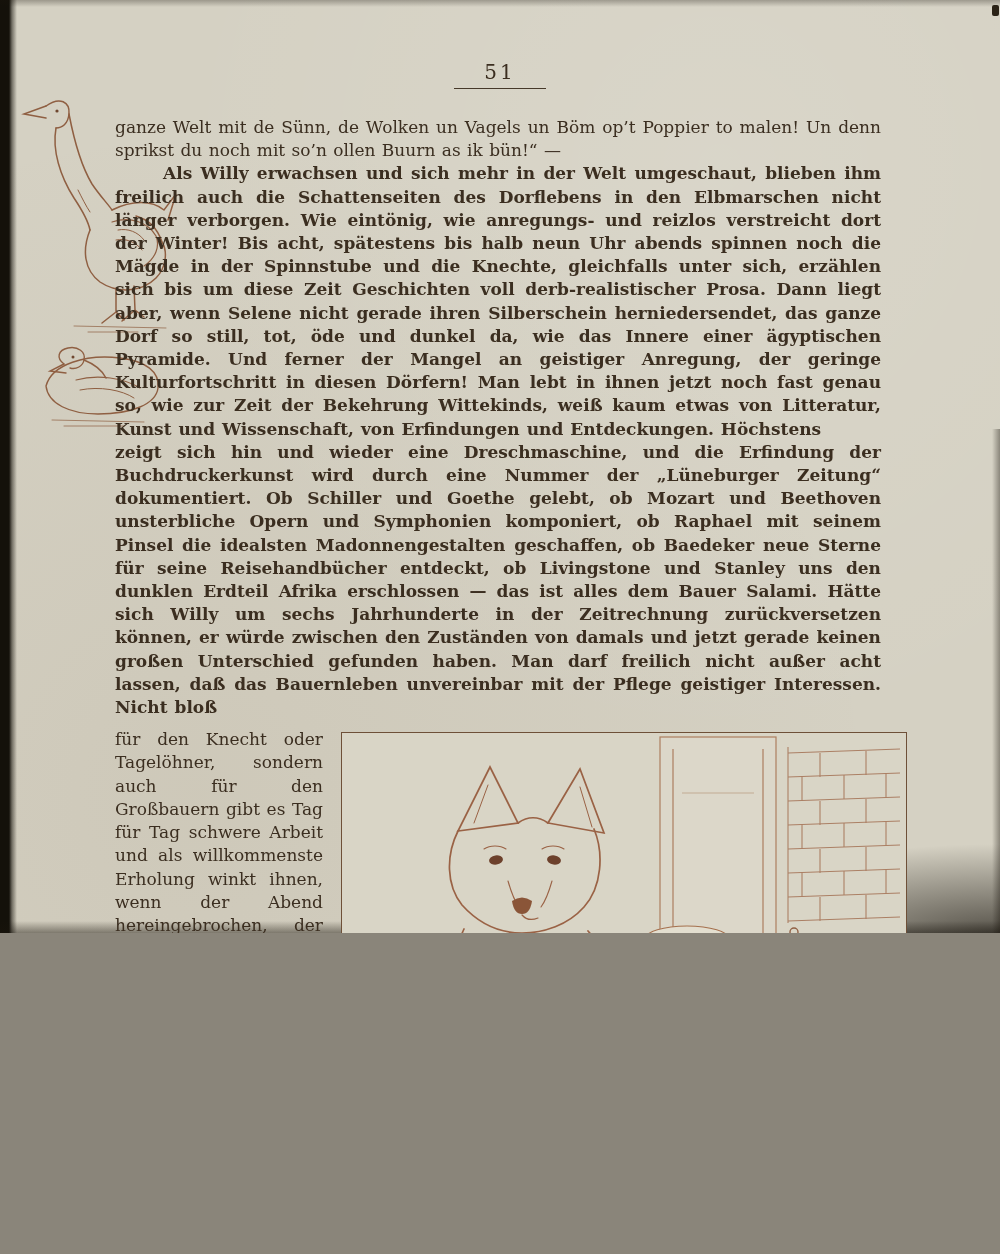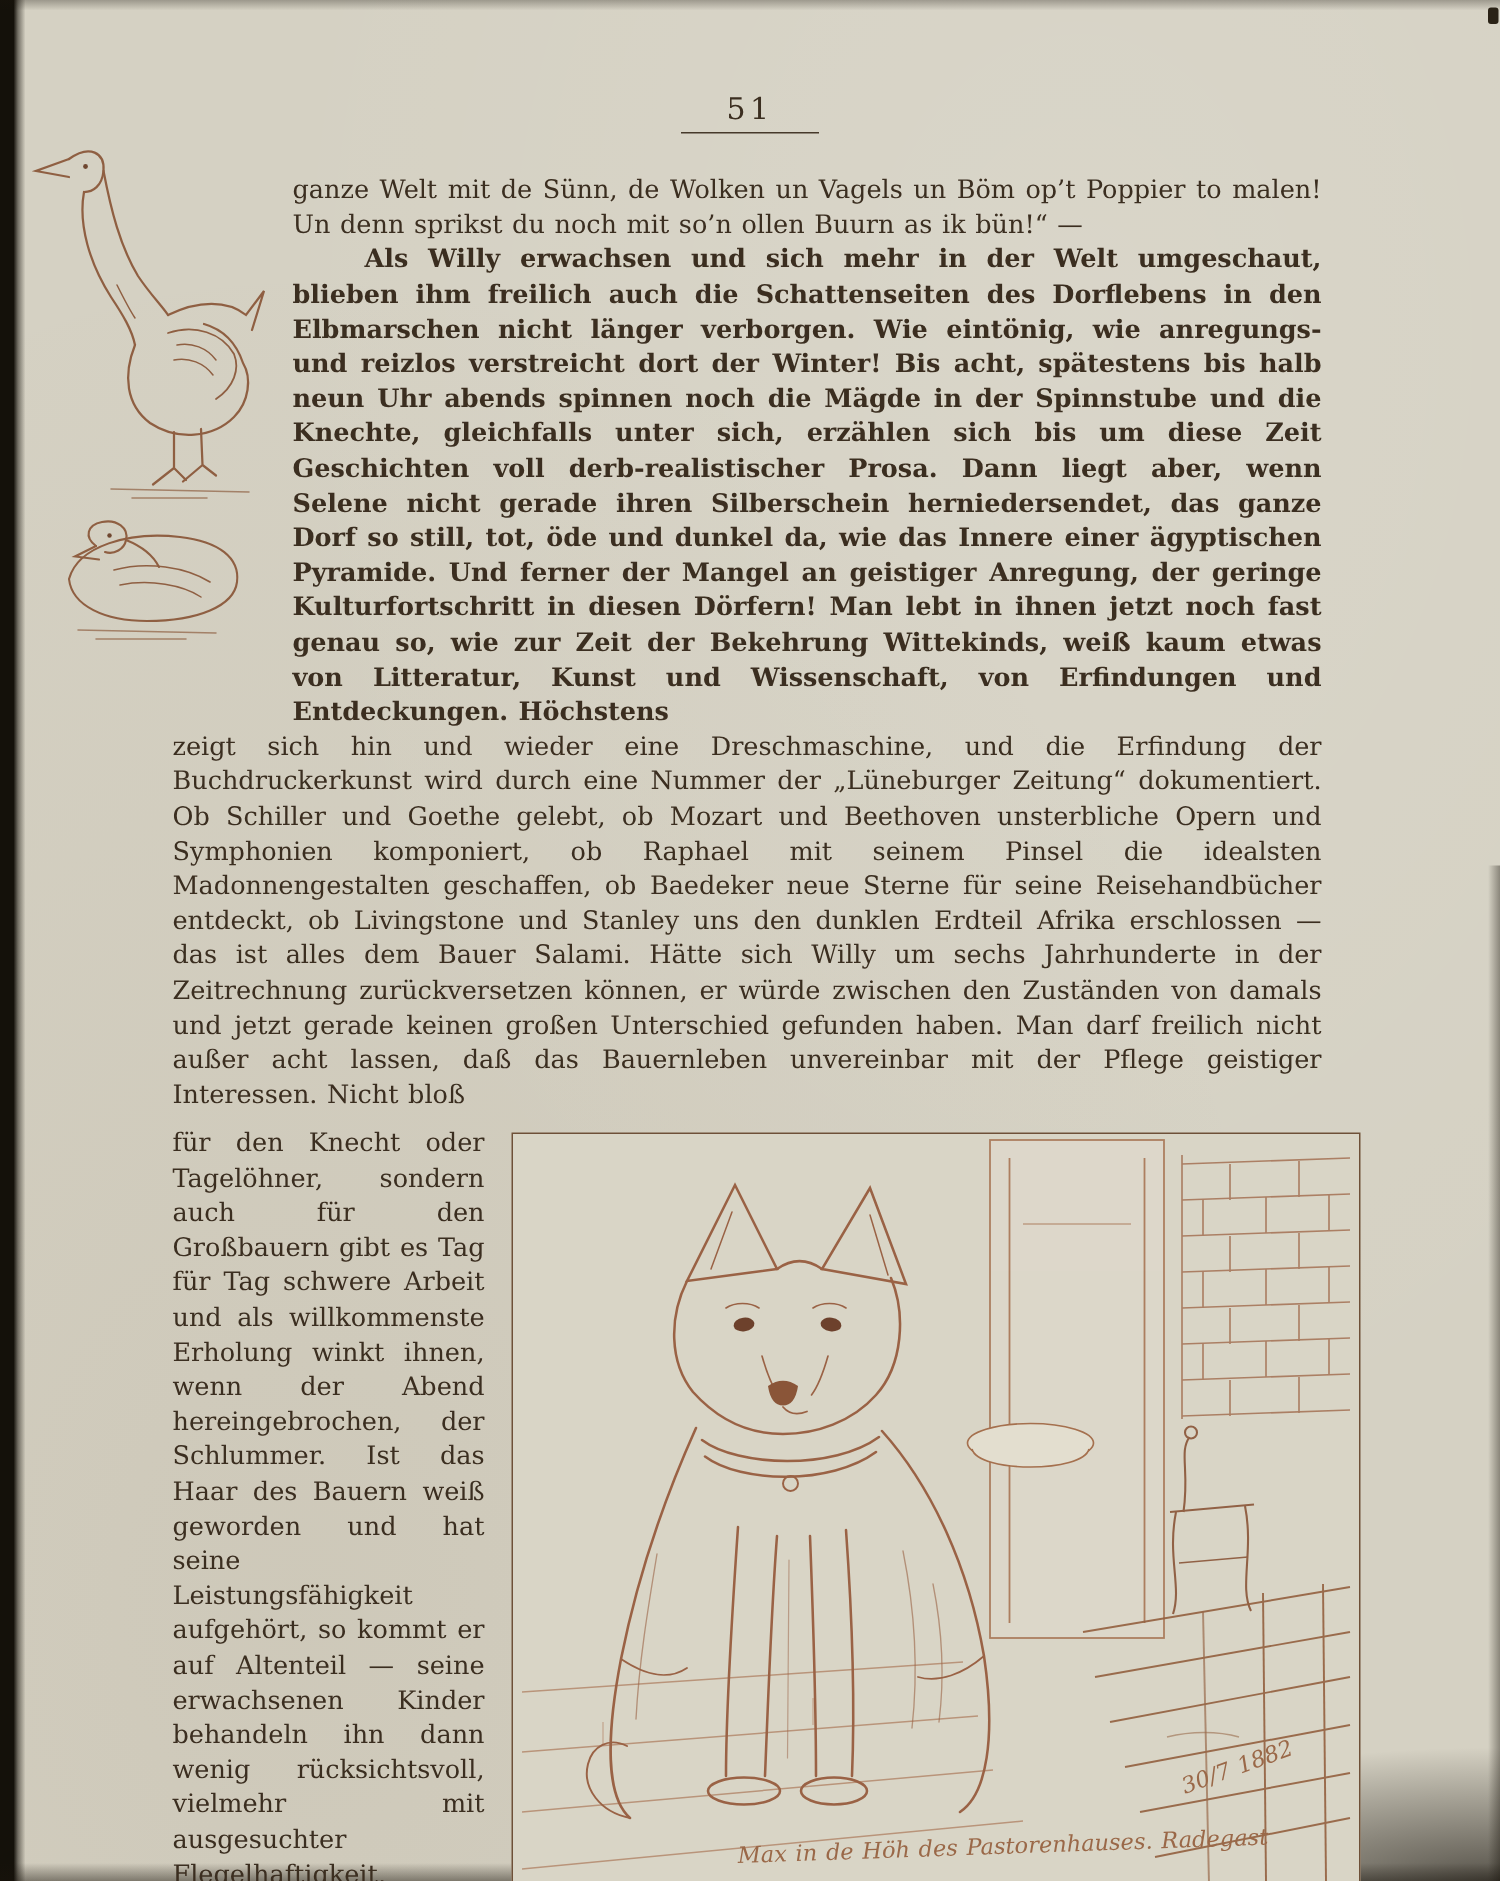--- a/index.html
+++ b/index.html
@@ -1,18 +1,18 @@
 <!DOCTYPE html>
 <html lang="de"><head>
 <meta charset="utf-8">
 <style>
   html,body{margin:0;padding:0;background:#8a857a;}
   .page{
     position:relative;
-    width:1000px;height:1254px;
+    width:1000px;height:933px;
     margin:0 auto;
     background:
       radial-gradient(ellipse at 72% 18%, rgba(255,255,255,0.10), transparent 55%),
       radial-gradient(ellipse at 20% 85%, rgba(120,100,70,0.08), transparent 60%),
       #d5d1c3;
     font-family:"DejaVu Serif", serif;
     color:#3b2e20;
     overflow:hidden;
   }
   
@@ -37,24 +37,24 @@
   .goose-standing{position:absolute;left:16px;top:80px;}
   .goose-resting{position:absolute;left:28px;top:334px;}
 
   
   .text-body{
     position:absolute;left:115px;top:116px;width:766px;
     font-size:17px;line-height:23.2px;text-align:justify;
     word-spacing:0.06em;
   }
   .text-body p{margin:0;}
-  .beside-geese{margin-left:80px;}
+  .beside-geese{}
   .beside-geese .cont{text-align:justify;}
   .beside-geese .para-indent{text-indent:48px;text-align:justify;font-weight:bold;}
-  .full-width{text-align:justify;}
+  .full-width{text-align:justify;font-weight:bold;}
 
   .bottom-section{margin-top:9px;}
   .bottom-section:after{content:"";display:block;clear:both;}
   .dog-figure{
     float:right;
     width:566px;height:510px;
     margin:4px -26px 0 18px;
     background:#d9d5c6;
     border:1.5px solid #6e5038;
     box-sizing:border-box;

